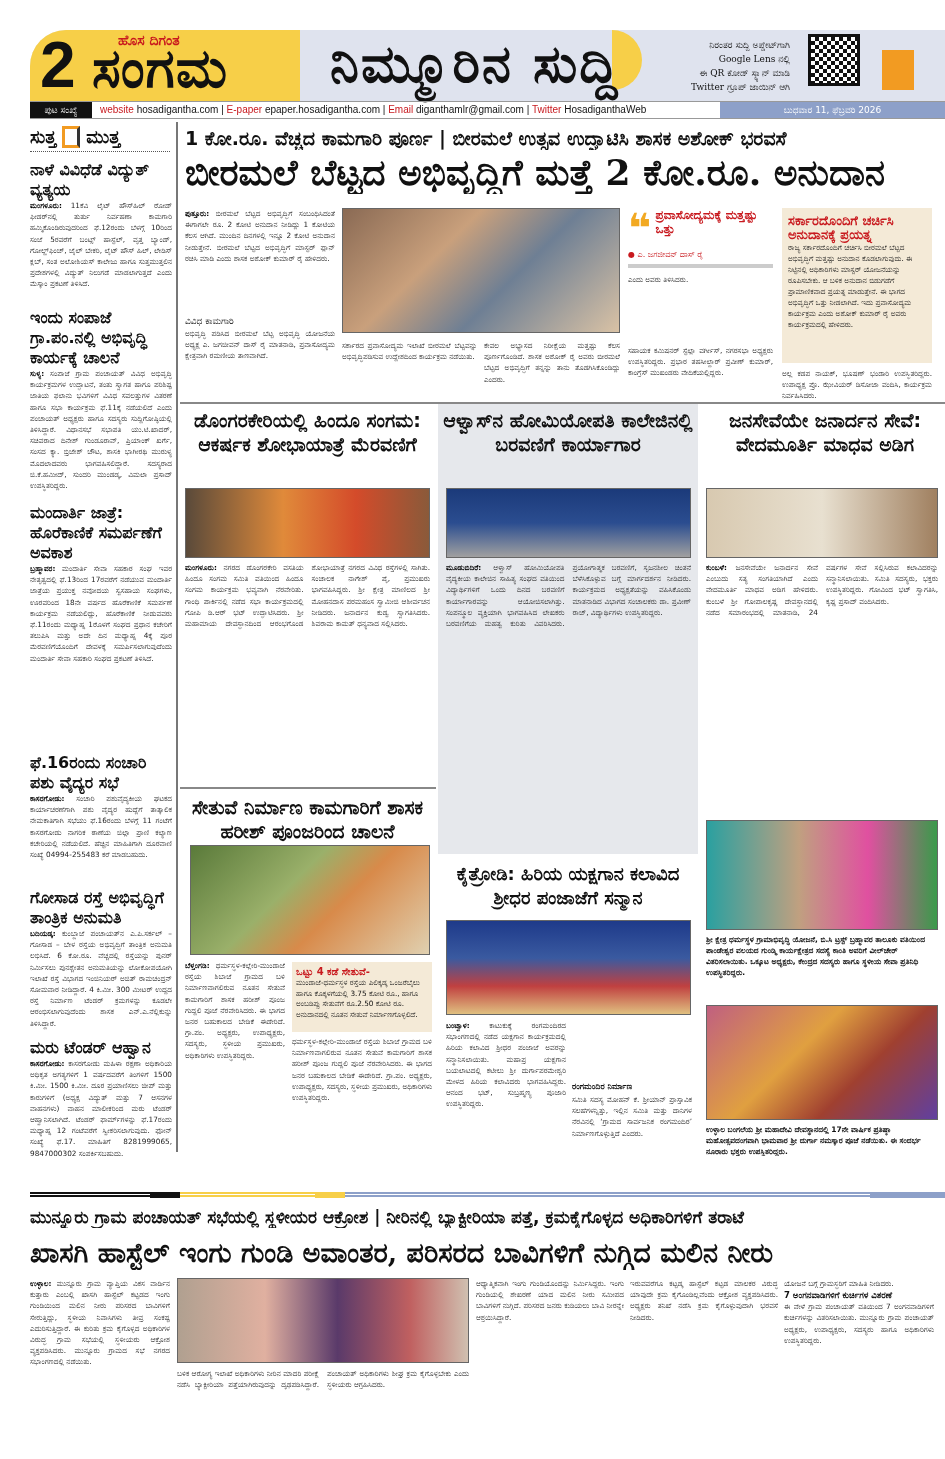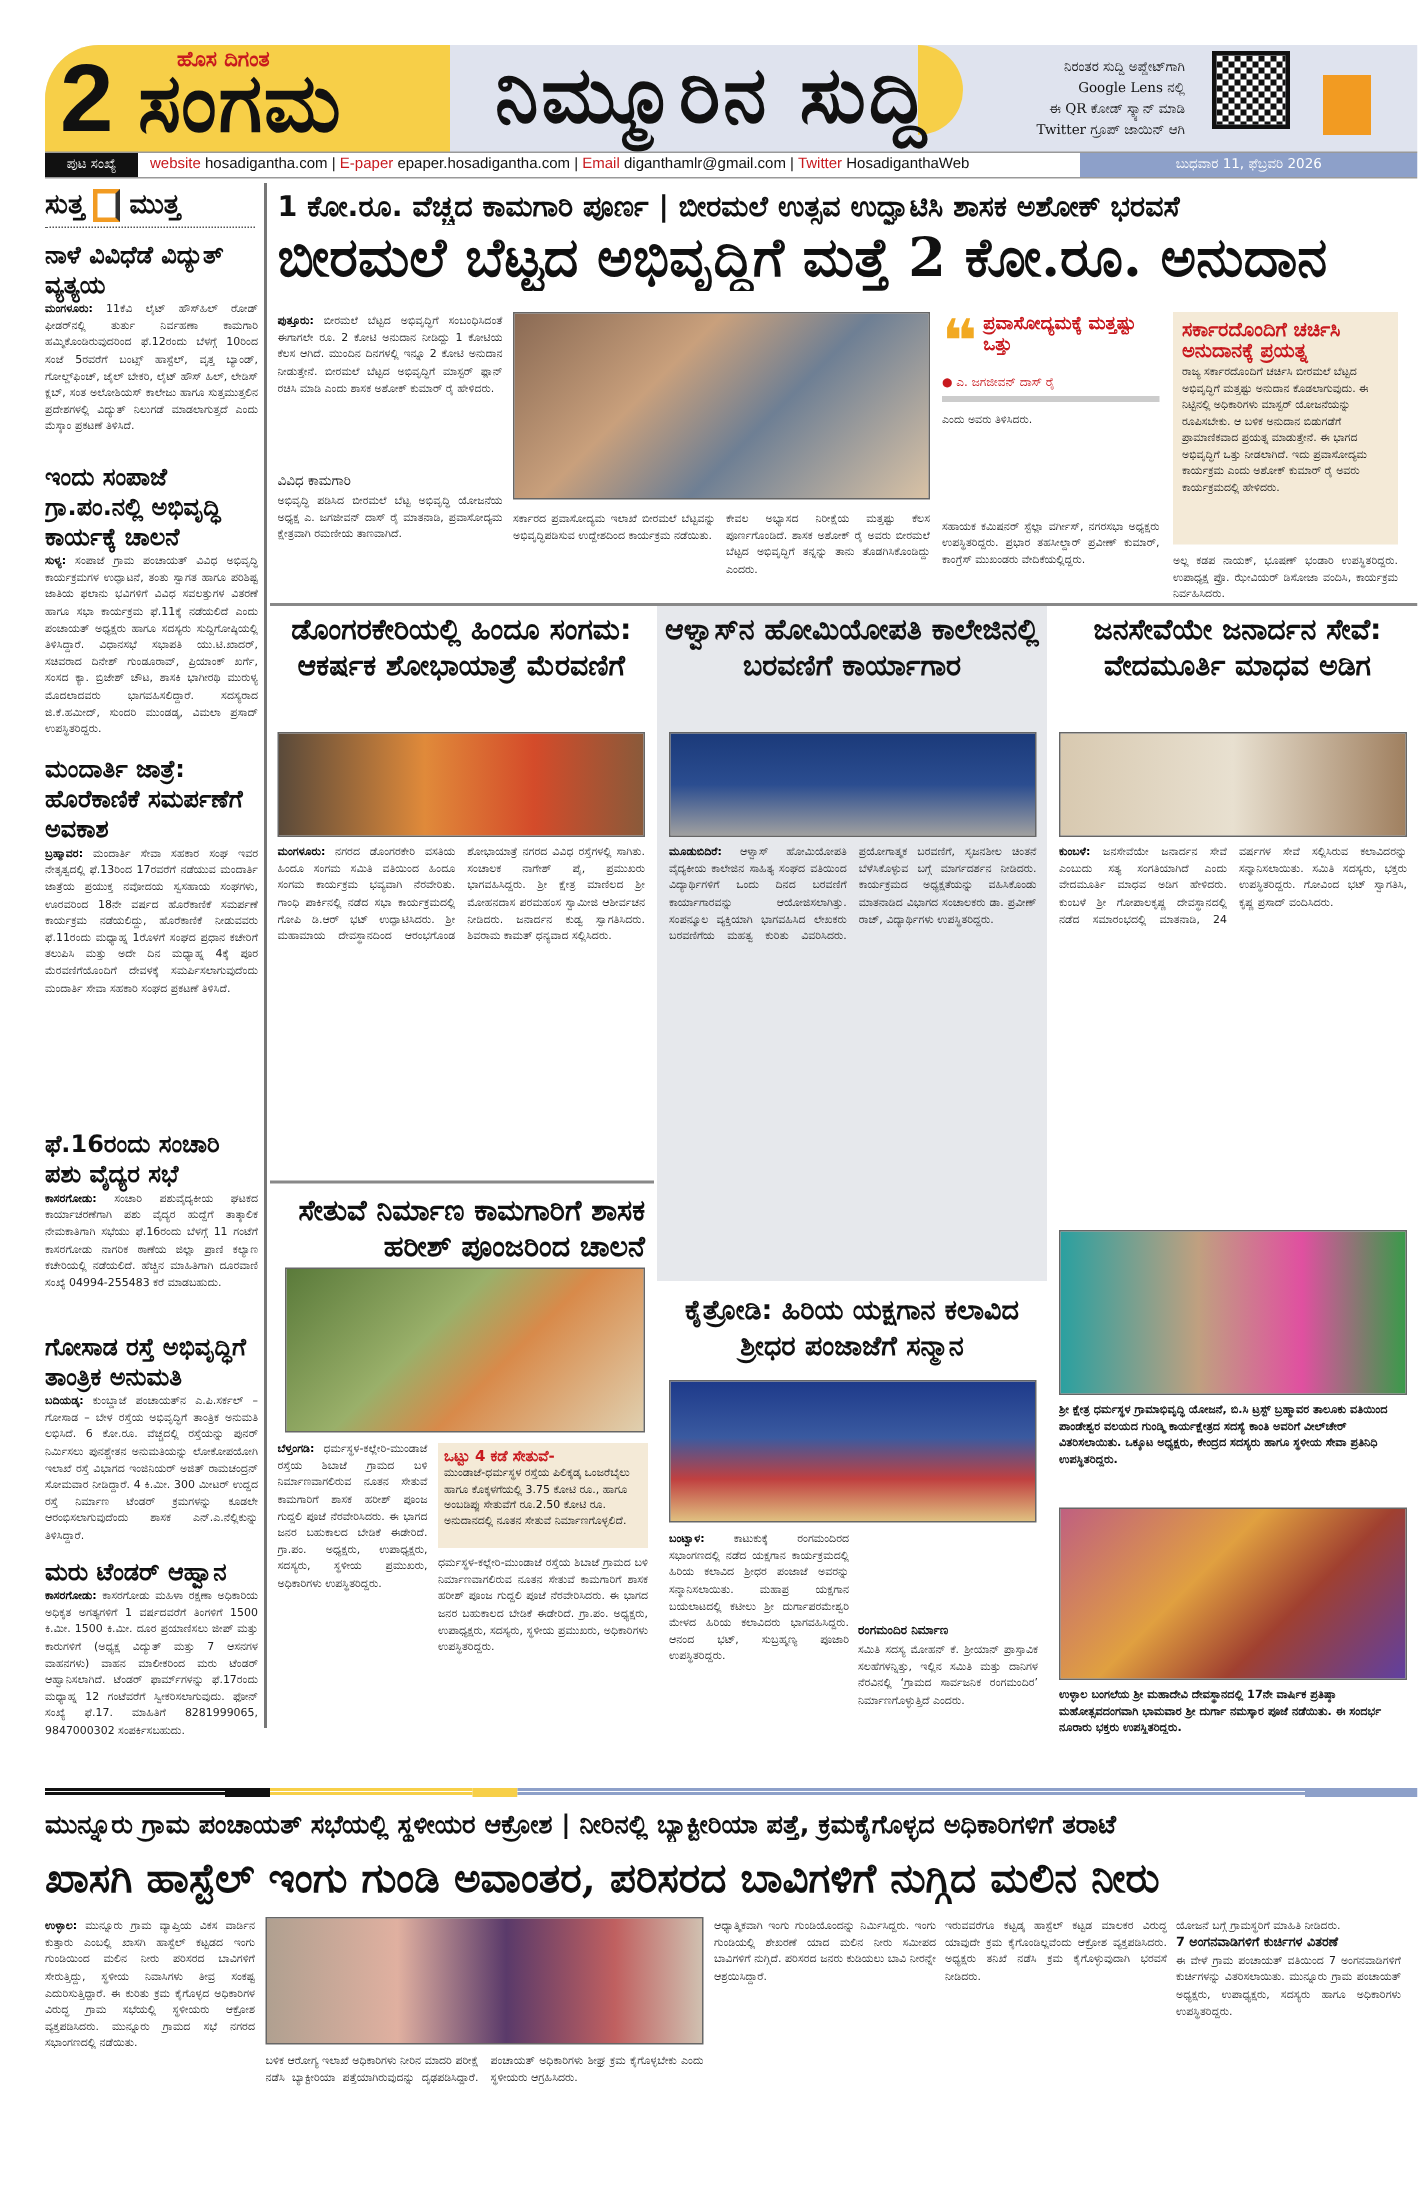--- a/index.html
+++ b/index.html
@@ -144,21 +144,21 @@
 </div>
 
 <div class="abs" style="left:705px;top:408px;width:240px;text-align:center;font-size:19px;font-weight:bold;line-height:24px">ಜನಸೇವೆಯೇ ಜನಾರ್ದನ ಸೇವೆ: ವೇದಮೂರ್ತಿ ಮಾಧವ ಅಡಿಗ</div>
 <div class="abs photo" style="left:706px;top:488px;width:232px;height:70px;background:linear-gradient(90deg,#d8c9b0,#e8e0d0 50%,#a08060)"></div>
 <div class="abs small" style="left:706px;top:562px;width:232px;height:250px;overflow:hidden;column-count:2;column-gap:8px">
   <b>ಕುಂಬಳೆ:</b> <span>ಜನಸೇವೆಯೇ ಜನಾರ್ದನ ಸೇವೆ ಎಂಬುದು ಸತ್ಯ ಸಂಗತಿಯಾಗಿದೆ ಎಂದು ವೇದಮೂರ್ತಿ ಮಾಧವ ಅಡಿಗ ಹೇಳಿದರು. ಕುಂಬಳೆ ಶ್ರೀ ಗೋಪಾಲಕೃಷ್ಣ ದೇವಸ್ಥಾನದಲ್ಲಿ ನಡೆದ ಸಮಾರಂಭದಲ್ಲಿ ಮಾತನಾಡಿ, 24 ವರ್ಷಗಳ ಸೇವೆ ಸಲ್ಲಿಸಿರುವ ಕಲಾವಿದರನ್ನು ಸನ್ಮಾನಿಸಲಾಯಿತು. ಸಮಿತಿ ಸದಸ್ಯರು, ಭಕ್ತರು ಉಪಸ್ಥಿತರಿದ್ದರು. ಗೋವಿಂದ ಭಟ್ ಸ್ವಾಗತಿಸಿ, ಕೃಷ್ಣ ಪ್ರಸಾದ್ ವಂದಿಸಿದರು.</span>
 </div>
 
 <div class="abs hdiv" style="left:180px;top:787px;width:256px"></div>
 
-<div class="abs" style="left:185px;top:795px;width:245px;text-align:right;font-size:19px;font-weight:bold;line-height:24px">ಸೇತುವೆ ನಿರ್ಮಾಣ ಕಾಮಗಾರಿಗೆ ಶಾಸಕ ಹರೀಶ್ ಪೂಂಜರಿಂದ ಚಾಲನೆ</div>
+<div class="abs" style="left:185px;top:795px;width:245px;text-align:center;font-size:19px;font-weight:bold;line-height:24px">ಸೇತುವೆ ನಿರ್ಮಾಣ ಕಾಮಗಾರಿಗೆ ಶಾಸಕ ಹರೀಶ್ ಪೂಂಜರಿಂದ ಚಾಲನೆ</div>
 <div class="abs photo" style="left:190px;top:845px;width:240px;height:110px;background:linear-gradient(135deg,#5a7a3a,#9ab06a 40%,#d88a4a 60%,#e0d0b0)"></div>
 <div class="abs small" style="left:185px;top:960px;width:100px;height:195px;overflow:hidden">
   <b>ಬೆಳ್ತಂಗಡಿ:</b> <span>ಧರ್ಮಸ್ಥಳ-ಕಲ್ಲೇರಿ-ಮುಂಡಾಜೆ ರಸ್ತೆಯ ಶಿಬಾಜೆ ಗ್ರಾಮದ ಬಳಿ ನಿರ್ಮಾಣವಾಗಲಿರುವ ನೂತನ ಸೇತುವೆ ಕಾಮಗಾರಿಗೆ ಶಾಸಕ ಹರೀಶ್ ಪೂಂಜ ಗುದ್ದಲಿ ಪೂಜೆ ನೆರವೇರಿಸಿದರು. ಈ ಭಾಗದ ಜನರ ಬಹುಕಾಲದ ಬೇಡಿಕೆ ಈಡೇರಿದೆ. ಗ್ರಾ.ಪಂ. ಅಧ್ಯಕ್ಷರು, ಉಪಾಧ್ಯಕ್ಷರು, ಸದಸ್ಯರು, ಸ್ಥಳೀಯ ಪ್ರಮುಖರು, ಅಧಿಕಾರಿಗಳು ಉಪಸ್ಥಿತರಿದ್ದರು.</span>
 </div>
 <div class="abs box" style="left:292px;top:962px;width:140px;height:70px;padding:4px;overflow:hidden">
   <div class="red" style="font-size:10px;font-weight:bold">ಒಟ್ಟು 4 ಕಡೆ ಸೇತುವೆ-</div>
   <div style="font-size:7.3px;line-height:10.5px">ಮುಂಡಾಜೆ-ಧರ್ಮಸ್ಥಳ ರಸ್ತೆಯ ಪಿಲಿಕ್ಕಡ್ಕ ಒಂಜರೆಬೈಲು ಹಾಗೂ ಕೊಕ್ಕಳಗೆಯಲ್ಲಿ 3.75 ಕೋಟಿ ರೂ., ಹಾಗೂ ಅಂಬಡಿಪ್ಪು ಸೇತುವೆಗೆ ರೂ.2.50 ಕೋಟಿ ರೂ. ಅನುದಾನದಲ್ಲಿ ನೂತನ ಸೇತುವೆ ನಿರ್ಮಾಣಗೊಳ್ಳಲಿದೆ.</div>
 </div>
 <div class="abs small" style="left:292px;top:1036px;width:140px;height:120px;overflow:hidden">ಧರ್ಮಸ್ಥಳ-ಕಲ್ಲೇರಿ-ಮುಂಡಾಜೆ ರಸ್ತೆಯ ಶಿಬಾಜೆ ಗ್ರಾಮದ ಬಳಿ ನಿರ್ಮಾಣವಾಗಲಿರುವ ನೂತನ ಸೇತುವೆ ಕಾಮಗಾರಿಗೆ ಶಾಸಕ ಹರೀಶ್ ಪೂಂಜ ಗುದ್ದಲಿ ಪೂಜೆ ನೆರವೇರಿಸಿದರು. ಈ ಭಾಗದ ಜನರ ಬಹುಕಾಲದ ಬೇಡಿಕೆ ಈಡೇರಿದೆ. ಗ್ರಾ.ಪಂ. ಅಧ್ಯಕ್ಷರು, ಉಪಾಧ್ಯಕ್ಷರು, ಸದಸ್ಯರು, ಸ್ಥಳೀಯ ಪ್ರಮುಖರು, ಅಧಿಕಾರಿಗಳು ಉಪಸ್ಥಿತರಿದ್ದರು.</div>
 

